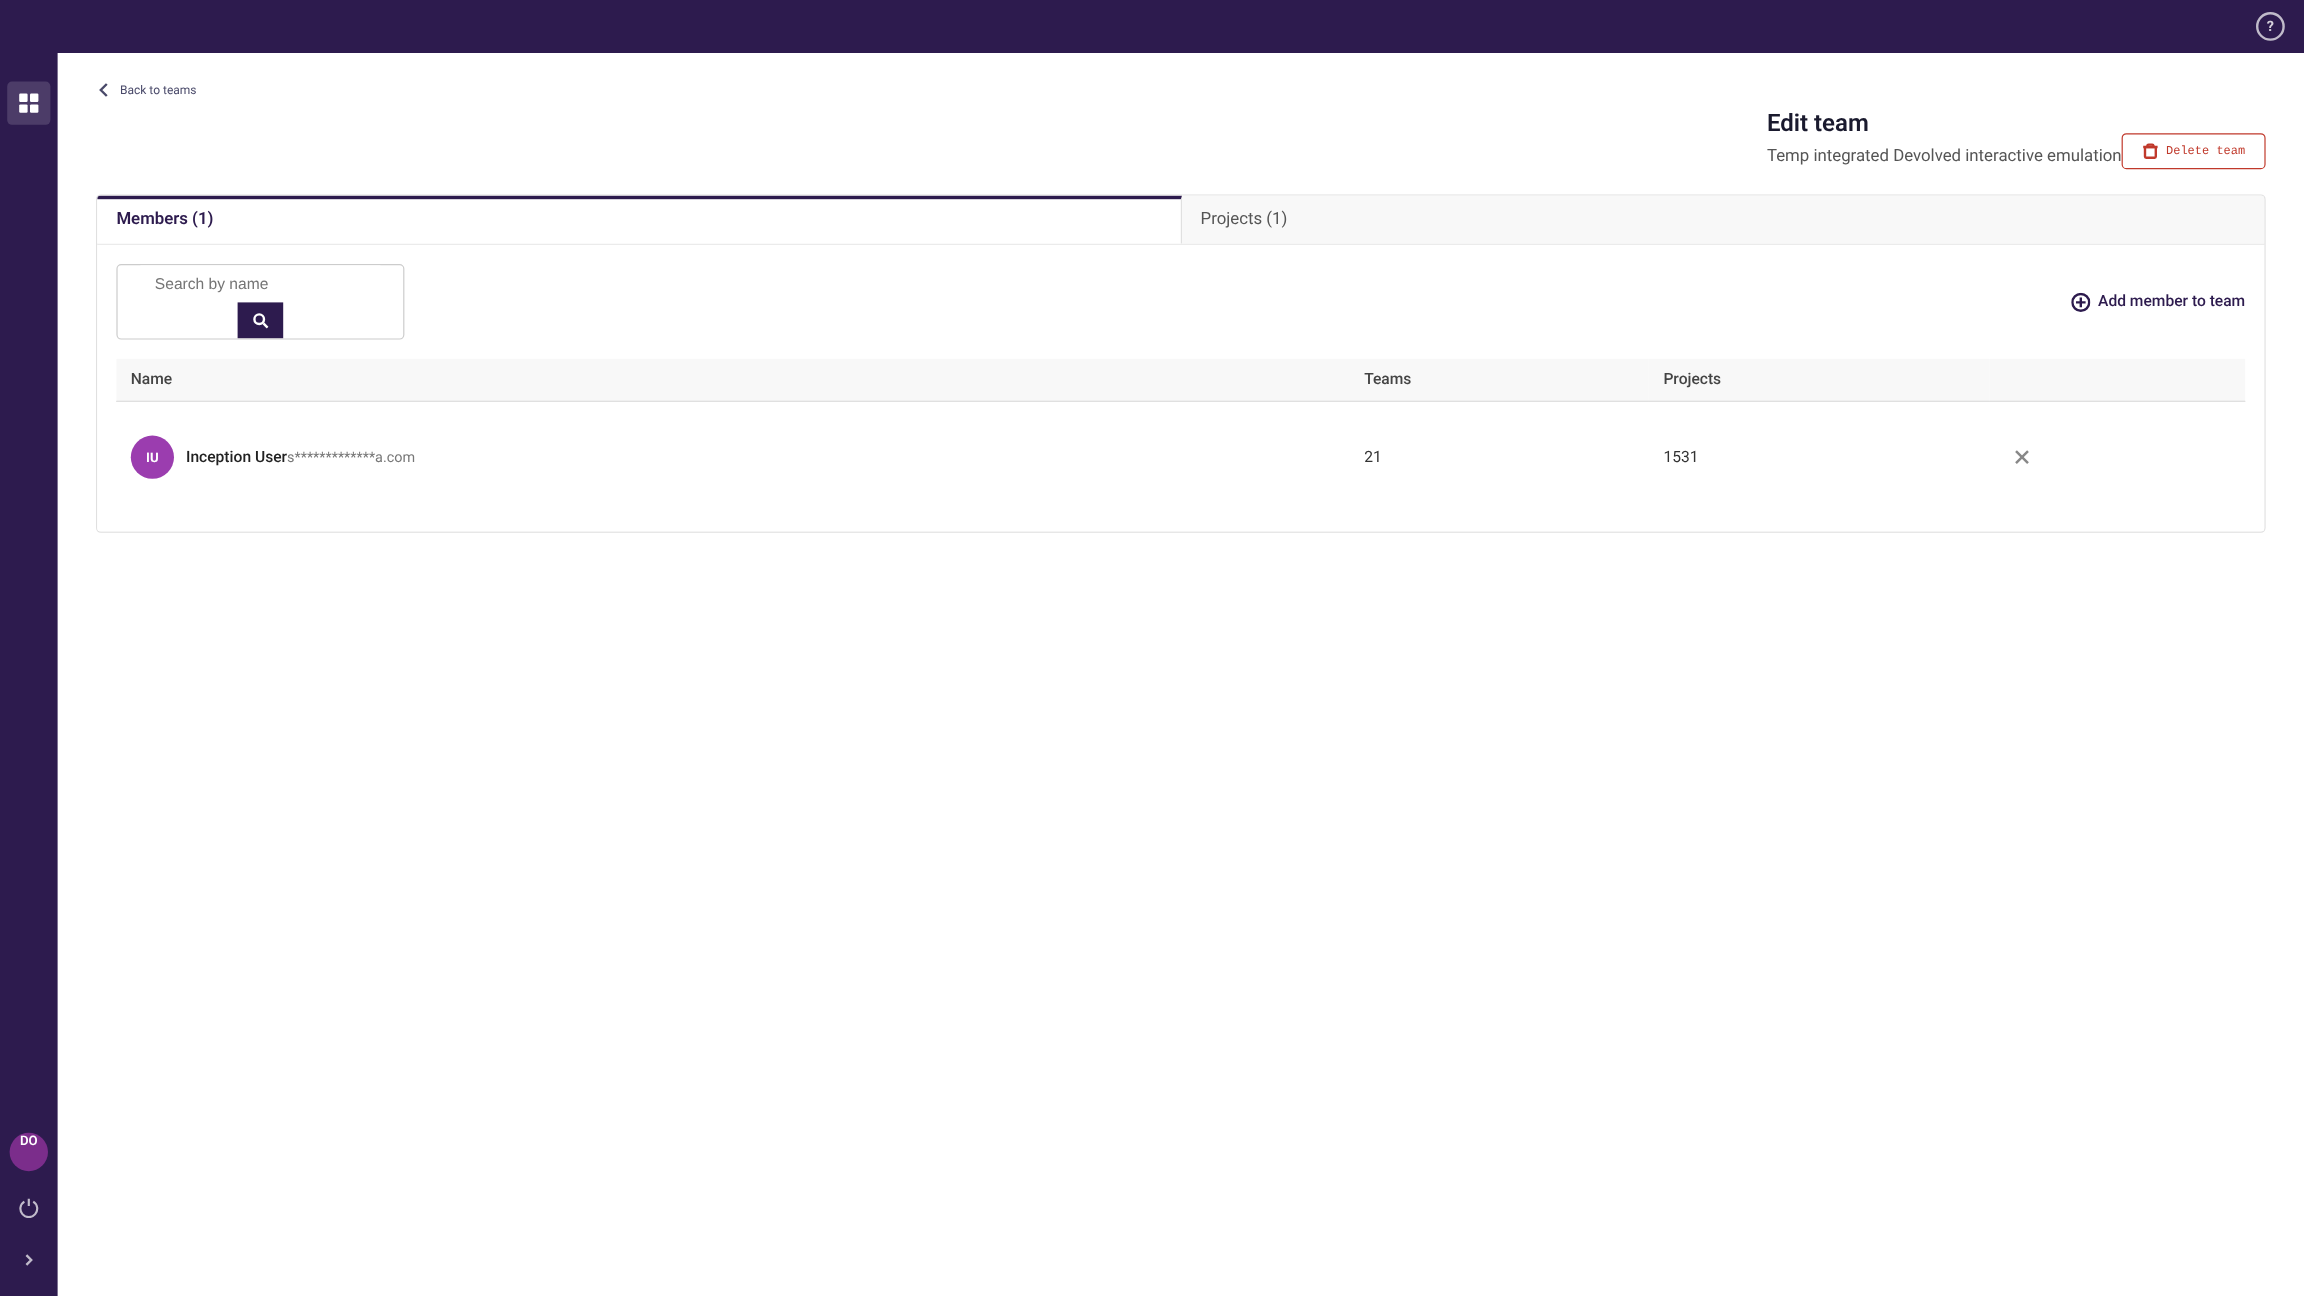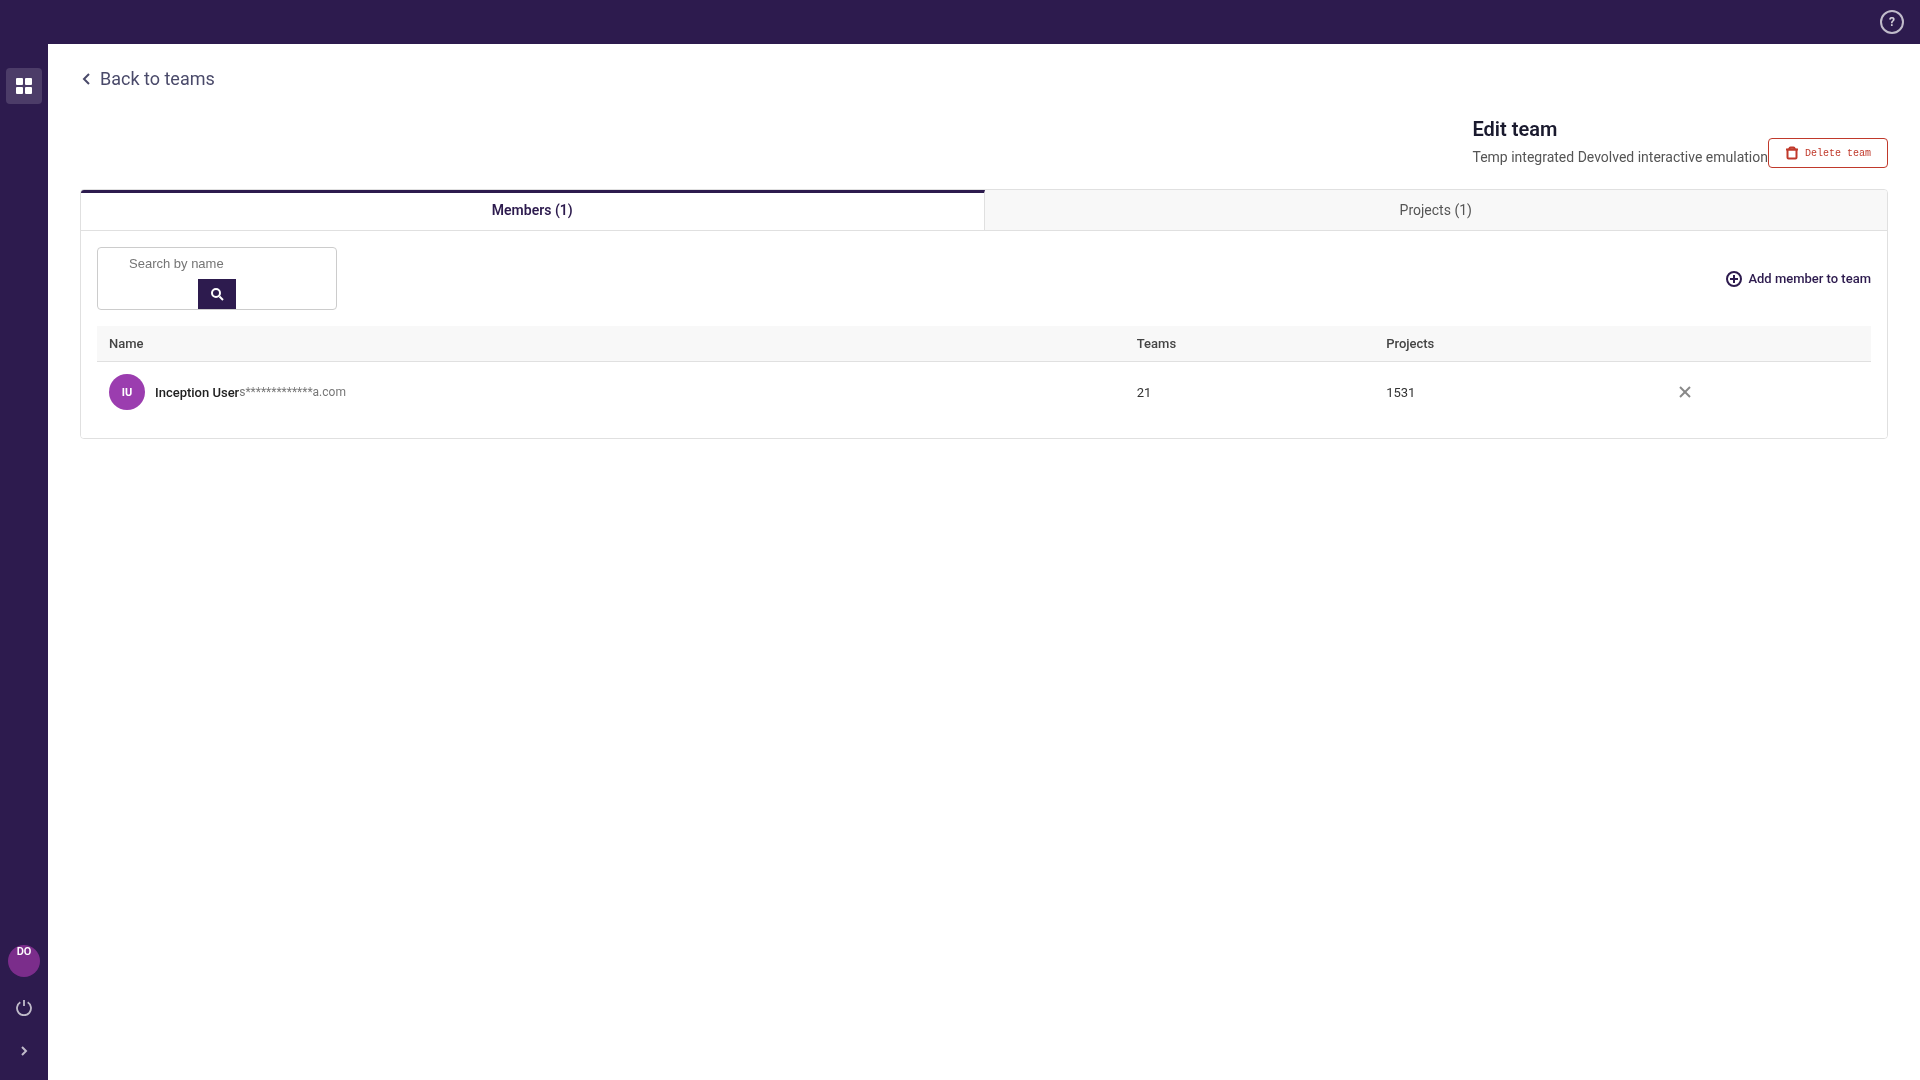--- a/index.html
+++ b/index.html
@@ -82,23 +82,23 @@
       overflow-y: auto;
       padding: 24px 32px;
     }
 
     
     .back-link {
       display: flex;
       align-items: center;
       gap: 6px;
       color: #4a4a6a;
-      font-size: 18px;
-      cursor: pointer;
-      margin-bottom: 28px;
+      font-size: 10px;
+      cursor: pointer;
+      margin-bottom: 8px;
       text-decoration: none;
     }
 
     
     .page-title {
       font-size: 20px;
       font-weight: 600;
       color: #1a1a2e;
       margin-bottom: 8px;
     }
@@ -139,21 +139,20 @@
       border-radius: 4px;
       overflow: hidden;
     }
     .tabs {
       display: flex;
       border-bottom: 1px solid #e0e0e0;
     }
     .tab {
       flex: 1;
       padding: 12px 16px;
-      text-align: center;
       font-size: 14px;
       cursor: pointer;
       background: #f8f8f8;
       color: #555;
       border-right: 1px solid #e0e0e0;
     }
     .tab:last-child { border-right: none; }
     .tab.active {
       background: white;
       color: #2d1b4e;
@@ -225,21 +224,21 @@
       color: #444;
       font-weight: 500;
       background: #f8f8f8;
       border-bottom: 1px solid #e0e0e0;
     }
     .members-table th.col-teams,
     .members-table th.col-projects {
       text-align: left;
     }
     .members-table td {
-      padding: 12px 12px;
+      padding: 28px 12px;
       font-size: 13px;
       color: #333;
       border-bottom: 1px solid #f0f0f0;
       vertical-align: middle;
     }
     .members-table tr:last-child td { border-bottom: none; }
 
     .member-cell {
       display: flex;
       align-items: center;

